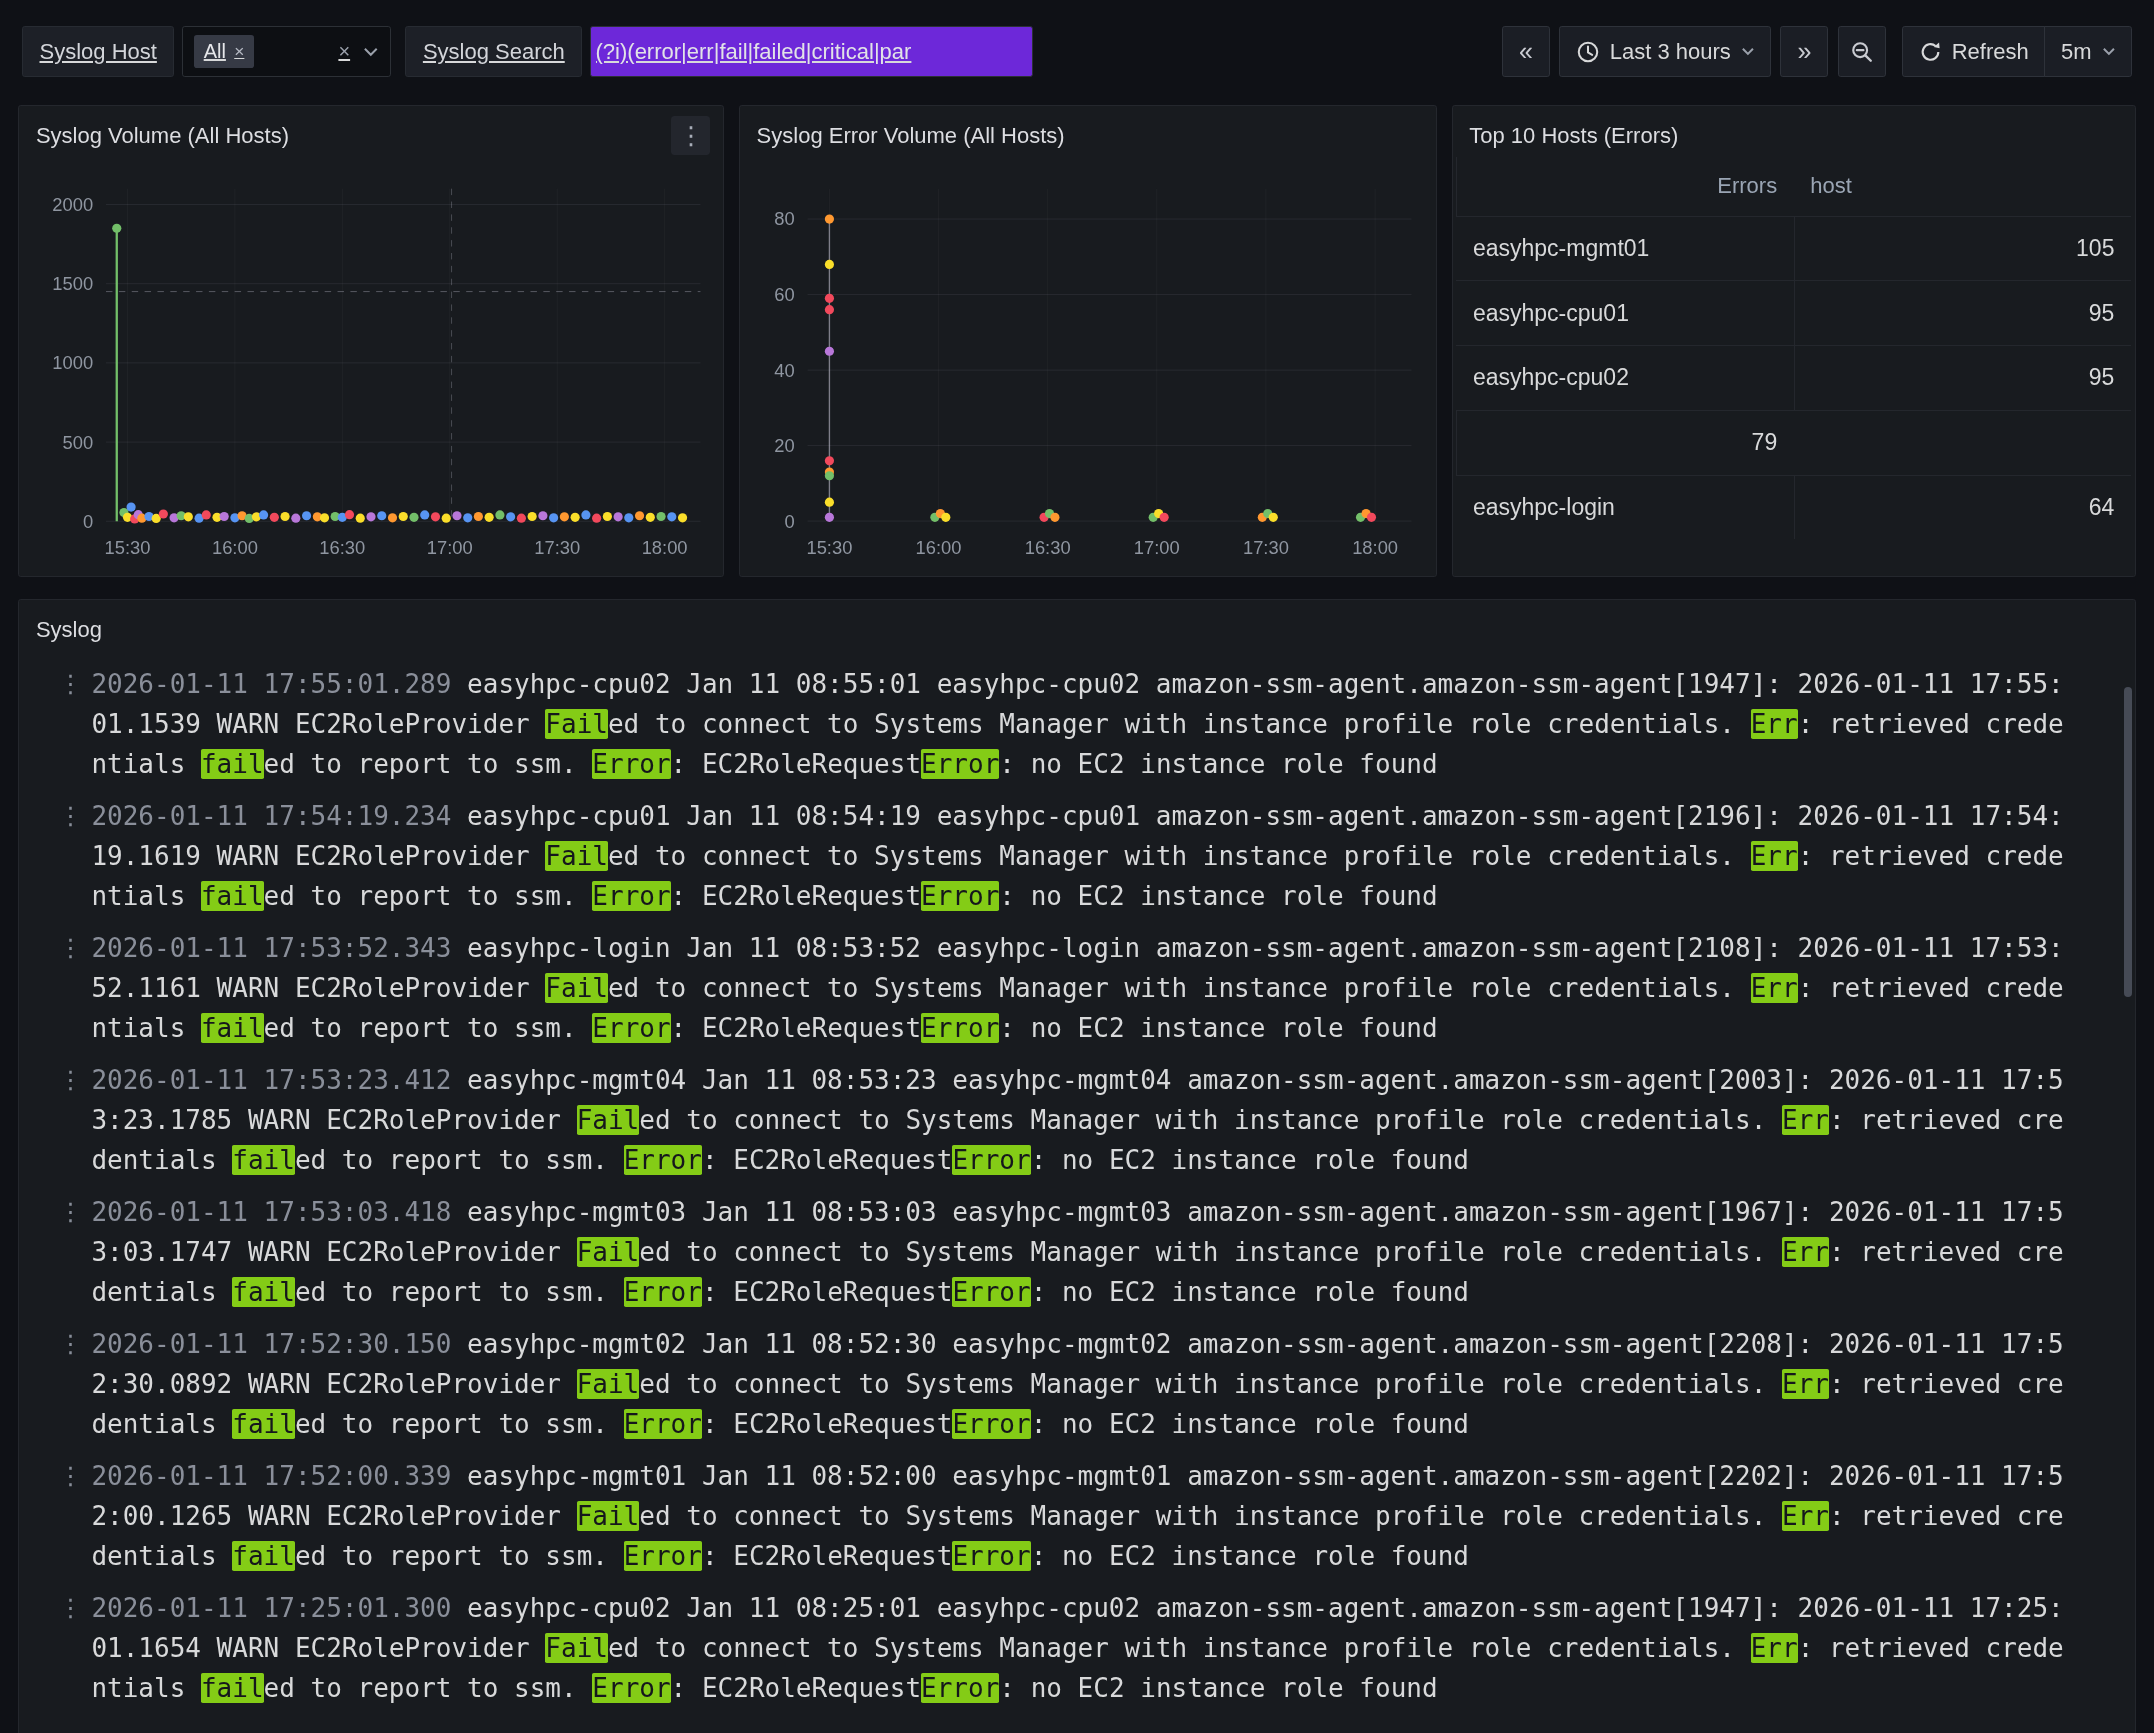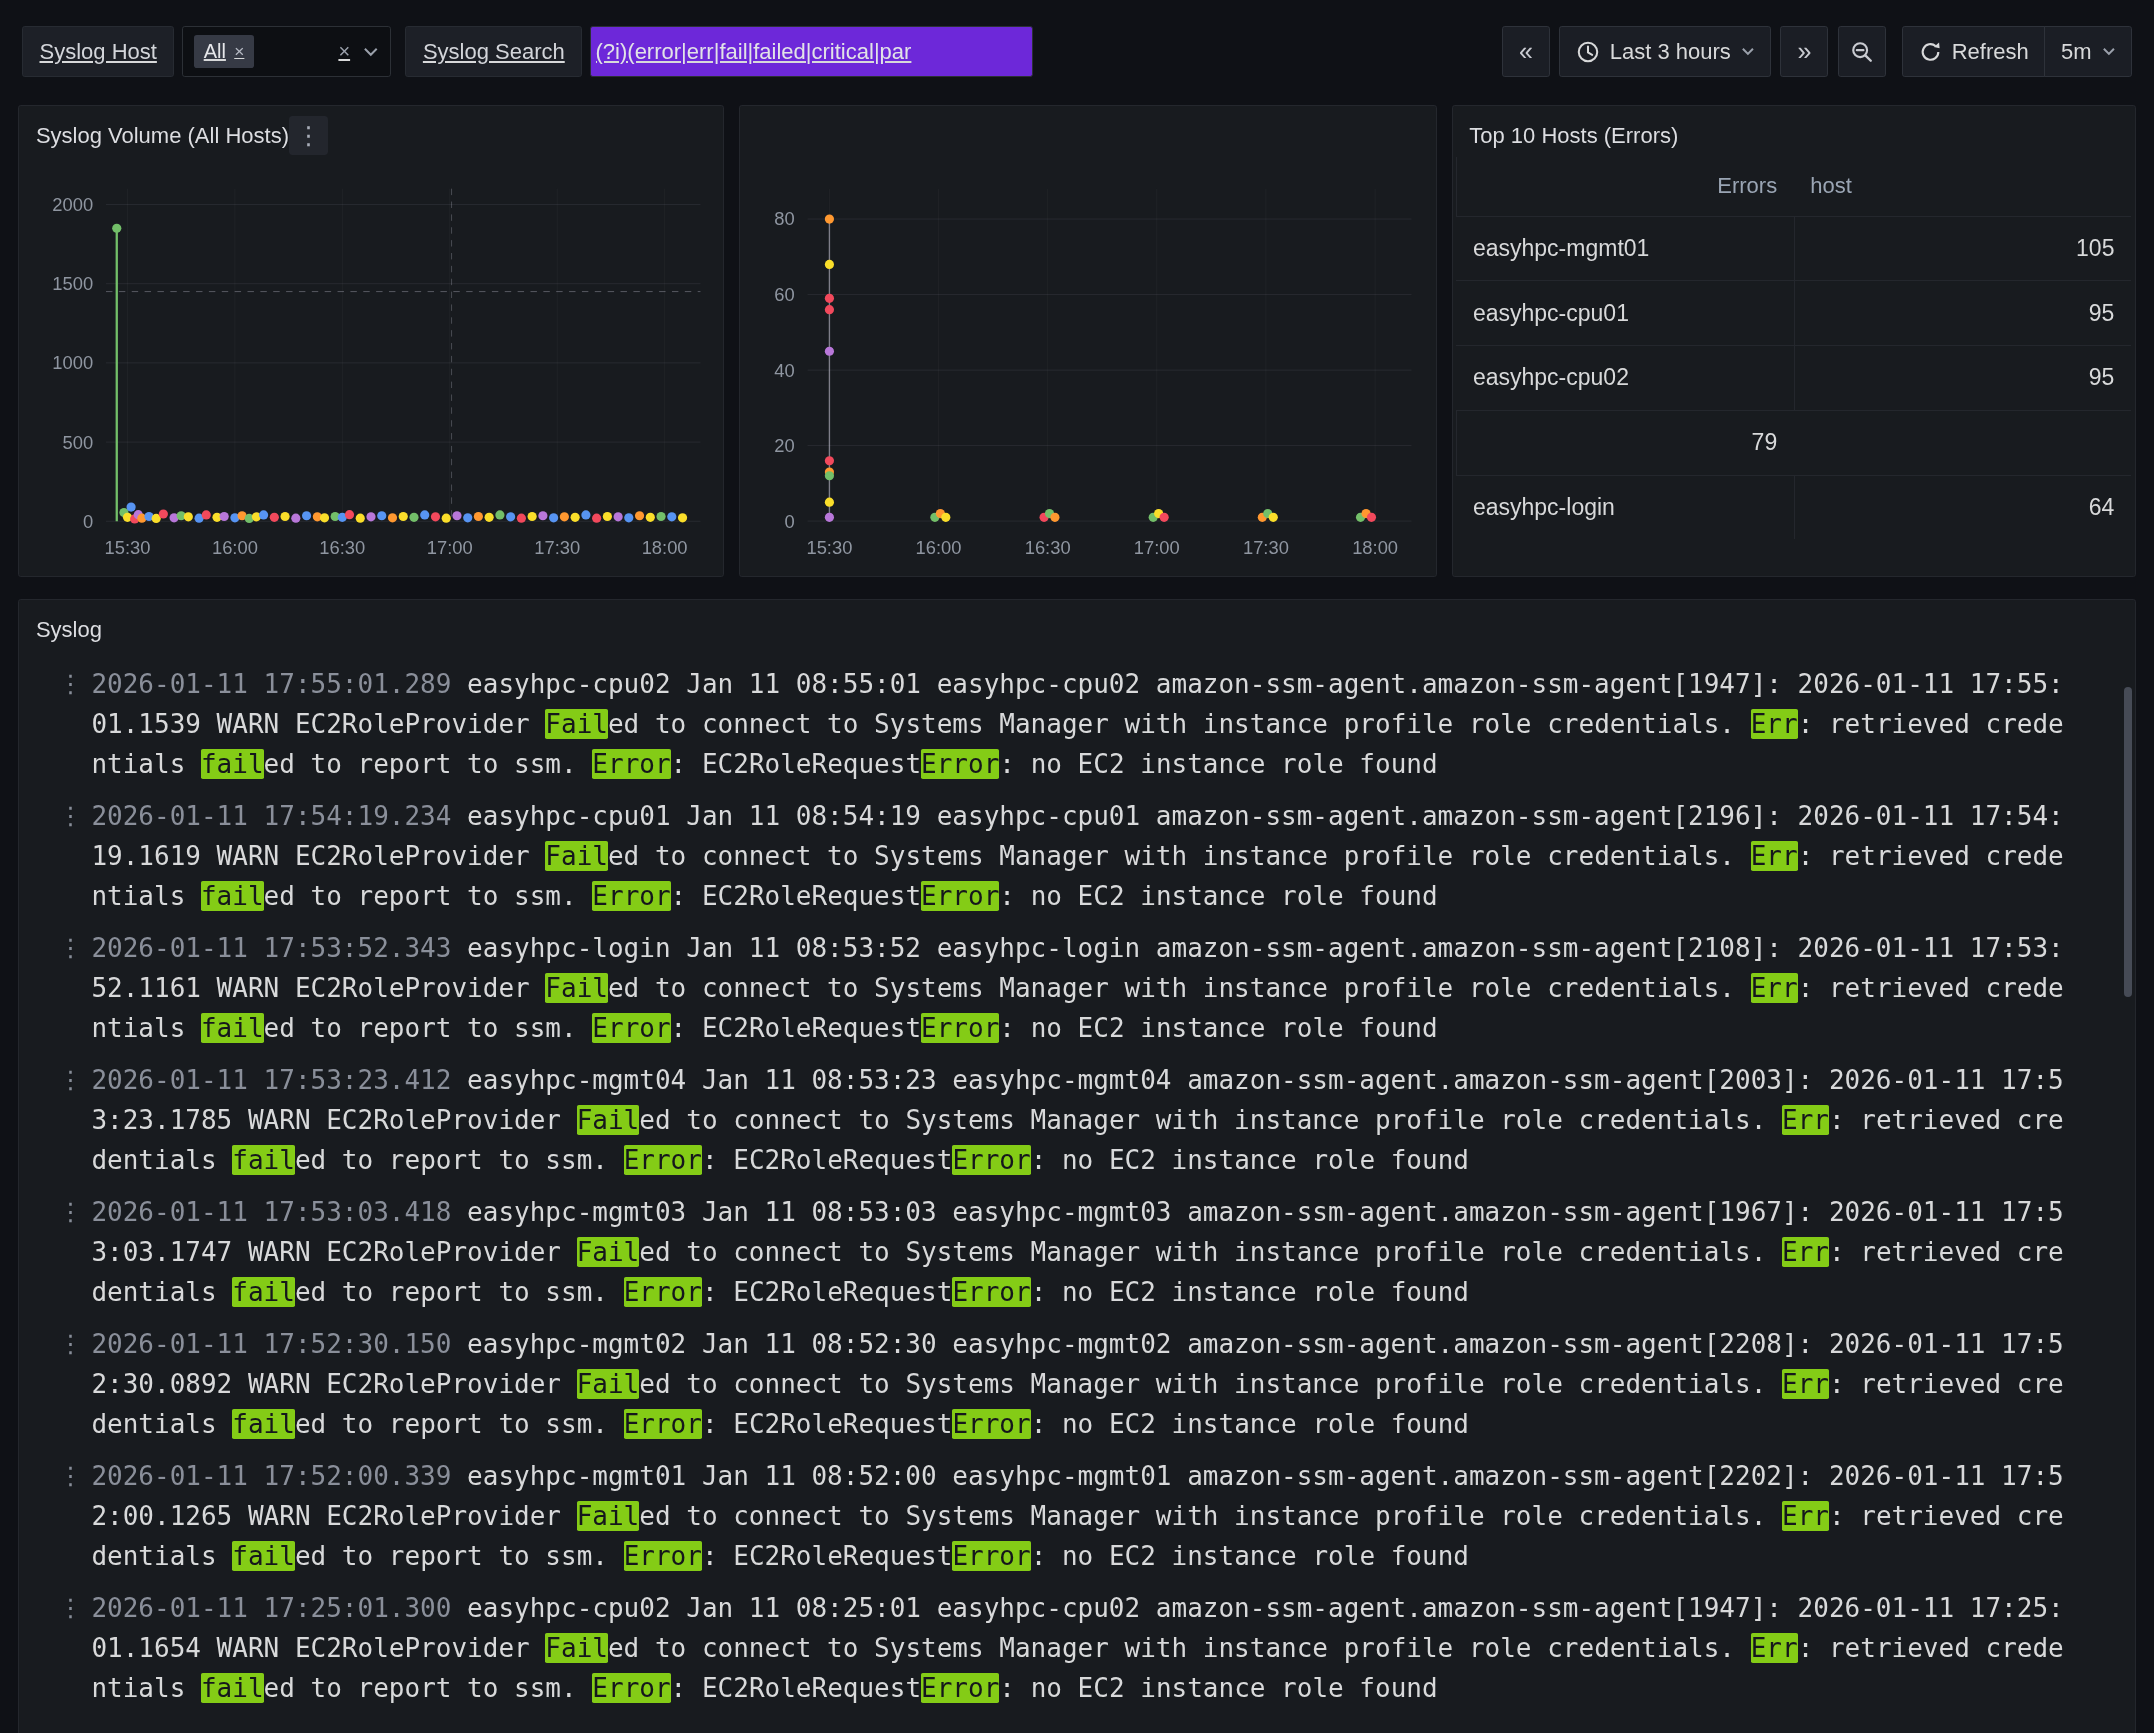--- a/index.html
+++ b/index.html
@@ -41,21 +41,21 @@
   .tb-btn.sq { width:48px; justify-content:center; padding:0; font-size:25px; color:#c9cbd1; }
   .refresh-group { display:flex; margin-left:7.3px; }
   .refresh-group .tb-btn:first-child { border-radius:2.8px 0 0 2.8px; }
   .refresh-group .tb-btn:last-child { border-radius:0 2.8px 2.8px 0; margin-left:-0.9px; }
   .icon-svg { display:block; }
 
   
   .panel-row { display:flex; gap:14.7px; padding:0 18.4px; margin-top:27.5px; height:472px; }
   .panel { background:#181b1f; border:0.9px solid #24272d; border-radius:2.8px; position:relative; }
   #p1 { width:706px; } #p2 { width:698px; } #p3 { flex:1; }
-  .panel-head { display:flex; justify-content:flex-start; align-items:center; padding:13px 13px 3.7px 16.5px; height:51px; }
+  .panel-head { display:flex; justify-content:space-between; align-items:center; padding:13px 13px 3.7px 16.5px; height:51px; }
   .panel-title { margin:0; font-size:22px; font-weight:500; color:#dcdde1; cursor:pointer; }
   .kebab-btn { width:39px; height:39px; background:#23262d; border:0; border-radius:3.7px; color:#a8adb8; font-size:25px; cursor:pointer; line-height:1; }
   .chart { position:absolute; left:7.3px; right:7.3px; top:55px; bottom:5.5px; }
 
   
   .tbl { padding:0 3.7px; }
   .tbl-head { display:grid; grid-template-columns:1fr 1fr; }
   .th { padding:16.5px 16.5px; font-size:22px; color:#9aa5b4; cursor:pointer; }
   .th.right, .td.right { text-align:right; border-left:0.9px solid #24272d; }
   .tr { display:grid; grid-template-columns:1fr 1fr; border-top:0.9px solid #24272d; }
@@ -238,20 +238,23 @@
           <circle cx="655.0" cy="388.2" r="5" fill="#5794F2"></circle>
           <circle cx="666.7" cy="386.0" r="5" fill="#FF9830"></circle>
           <circle cx="678.4" cy="387.7" r="5" fill="#FADE2A"></circle>
           <circle cx="690.1" cy="386.8" r="5" fill="#73BF69"></circle>
           <circle cx="701.8" cy="387.2" r="5" fill="#5794F2"></circle>
           <circle cx="713.5" cy="388.2" r="5" fill="#FADE2A"></circle>
         </svg></div>
   </section>
 
   <section class="panel" id="p2">
+    <div class="panel-head">
+      <h2 class="panel-title">Syslog Error Volume (All Hosts)</h2>
+    </div>
     <div class="chart" id="chart2"><svg width="681" height="410" xmlns="http://www.w3.org/2000/svg" viewBox="0 0 742 446">
           <line x1="66" x2="724" y1="392.0" y2="392.0" stroke="rgba(204,204,220,0.10)"></line>
           <text x="52" y="399" text-anchor="end" font-size="20" fill="#8f96a1" font-family="Liberation Sans, sans-serif">0</text>
           <line x1="66" x2="724" y1="309.7" y2="309.7" stroke="rgba(204,204,220,0.10)"></line>
           <text x="52" y="316.7" text-anchor="end" font-size="20" fill="#8f96a1" font-family="Liberation Sans, sans-serif">20</text>
           <line x1="66" x2="724" y1="227.5" y2="227.5" stroke="rgba(204,204,220,0.10)"></line>
           <text x="52" y="234.5" text-anchor="end" font-size="20" fill="#8f96a1" font-family="Liberation Sans, sans-serif">40</text>
           <line x1="66" x2="724" y1="145.2" y2="145.2" stroke="rgba(204,204,220,0.10)"></line>
           <text x="52" y="152.2" text-anchor="end" font-size="20" fill="#8f96a1" font-family="Liberation Sans, sans-serif">60</text>
           <line x1="66" x2="724" y1="62.9" y2="62.9" stroke="rgba(204,204,220,0.10)"></line>

